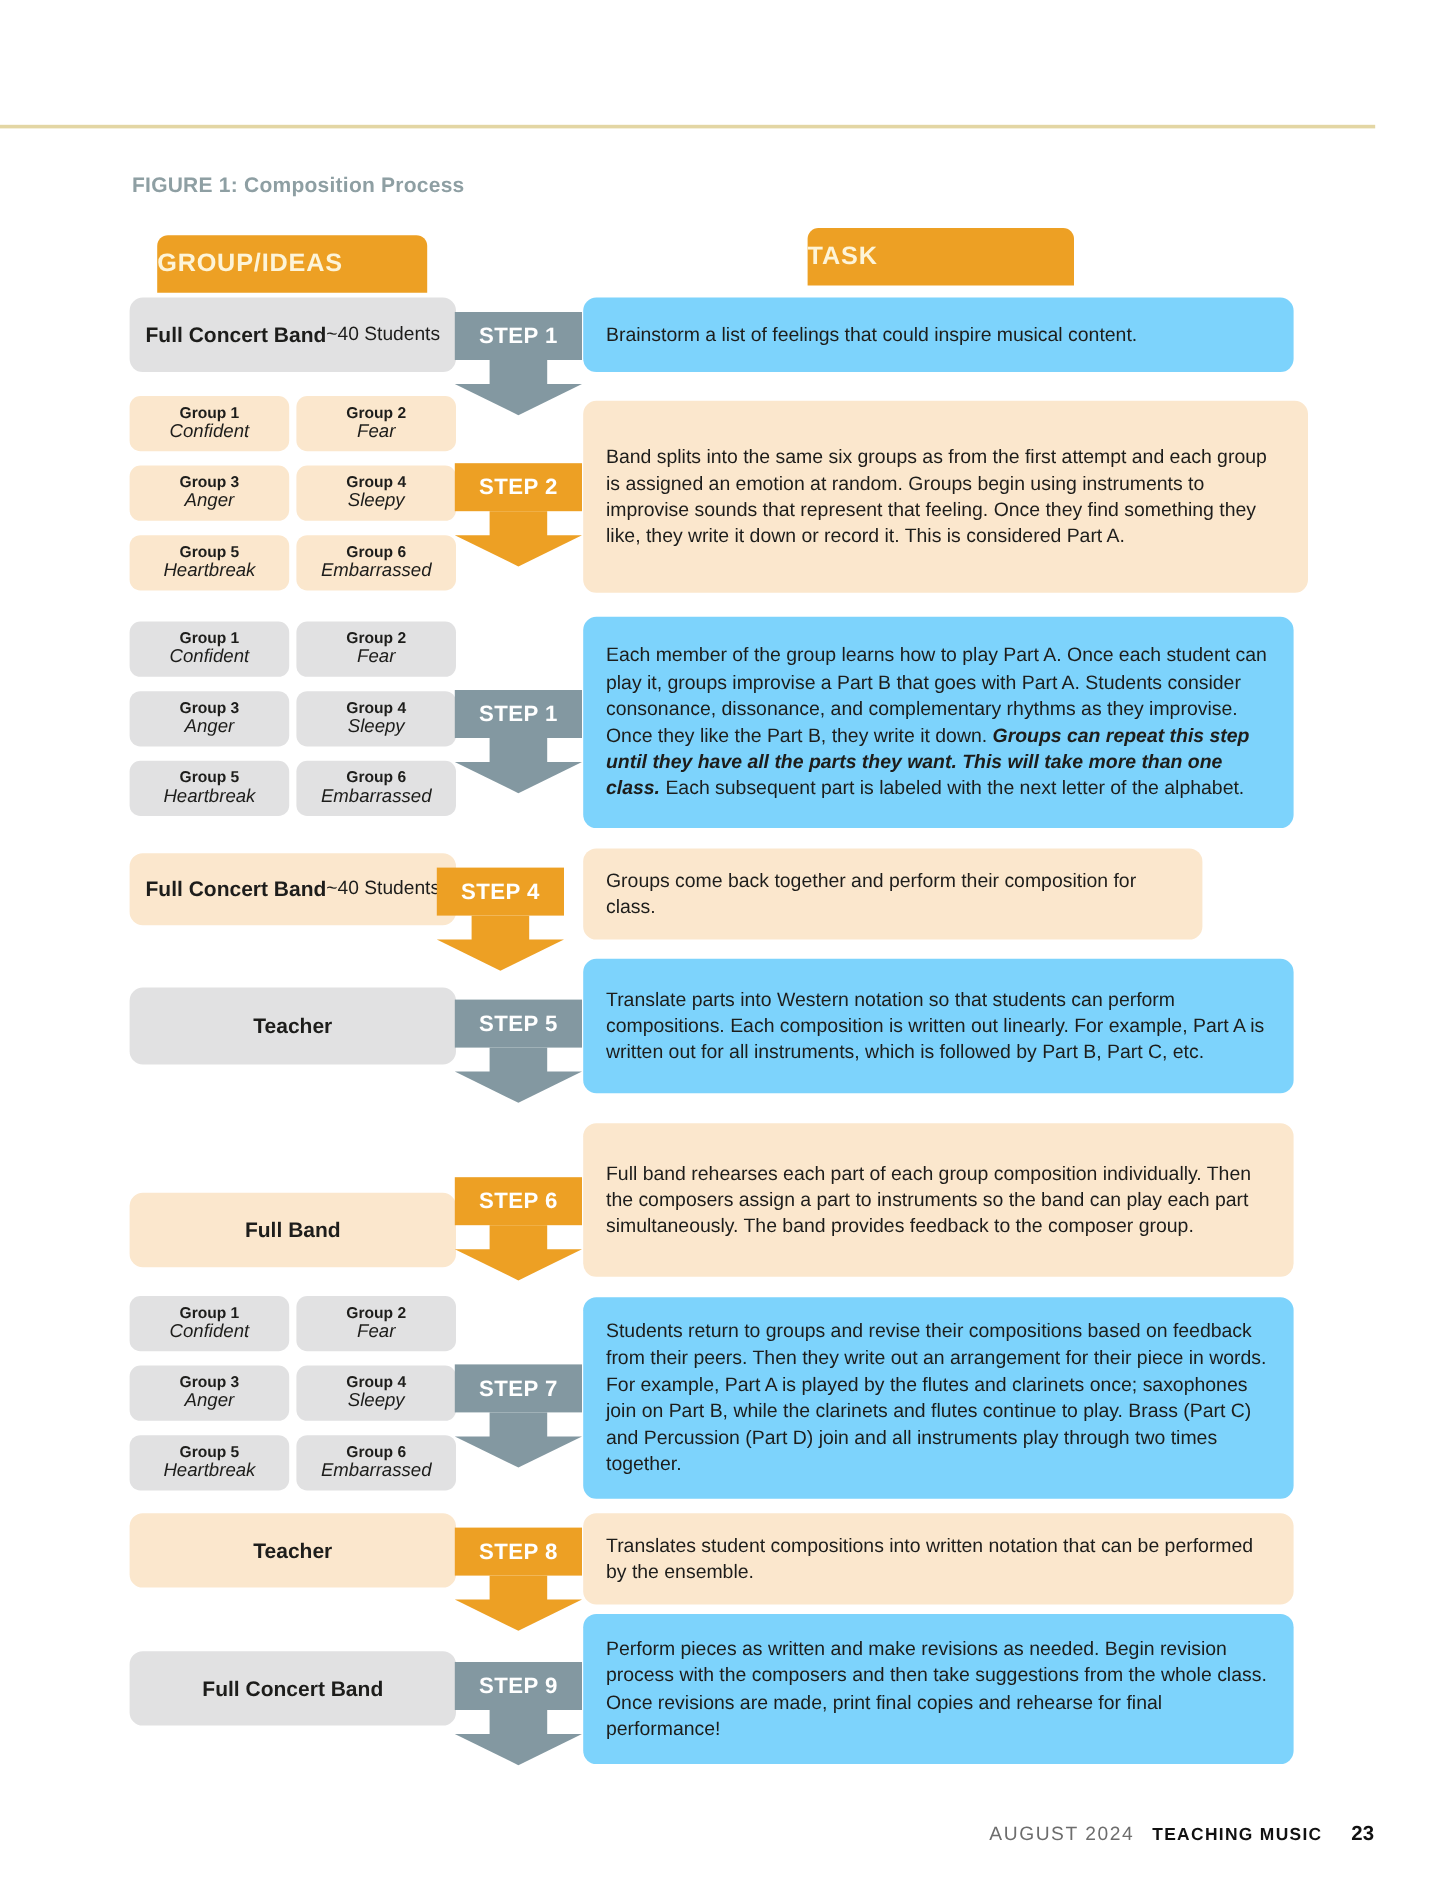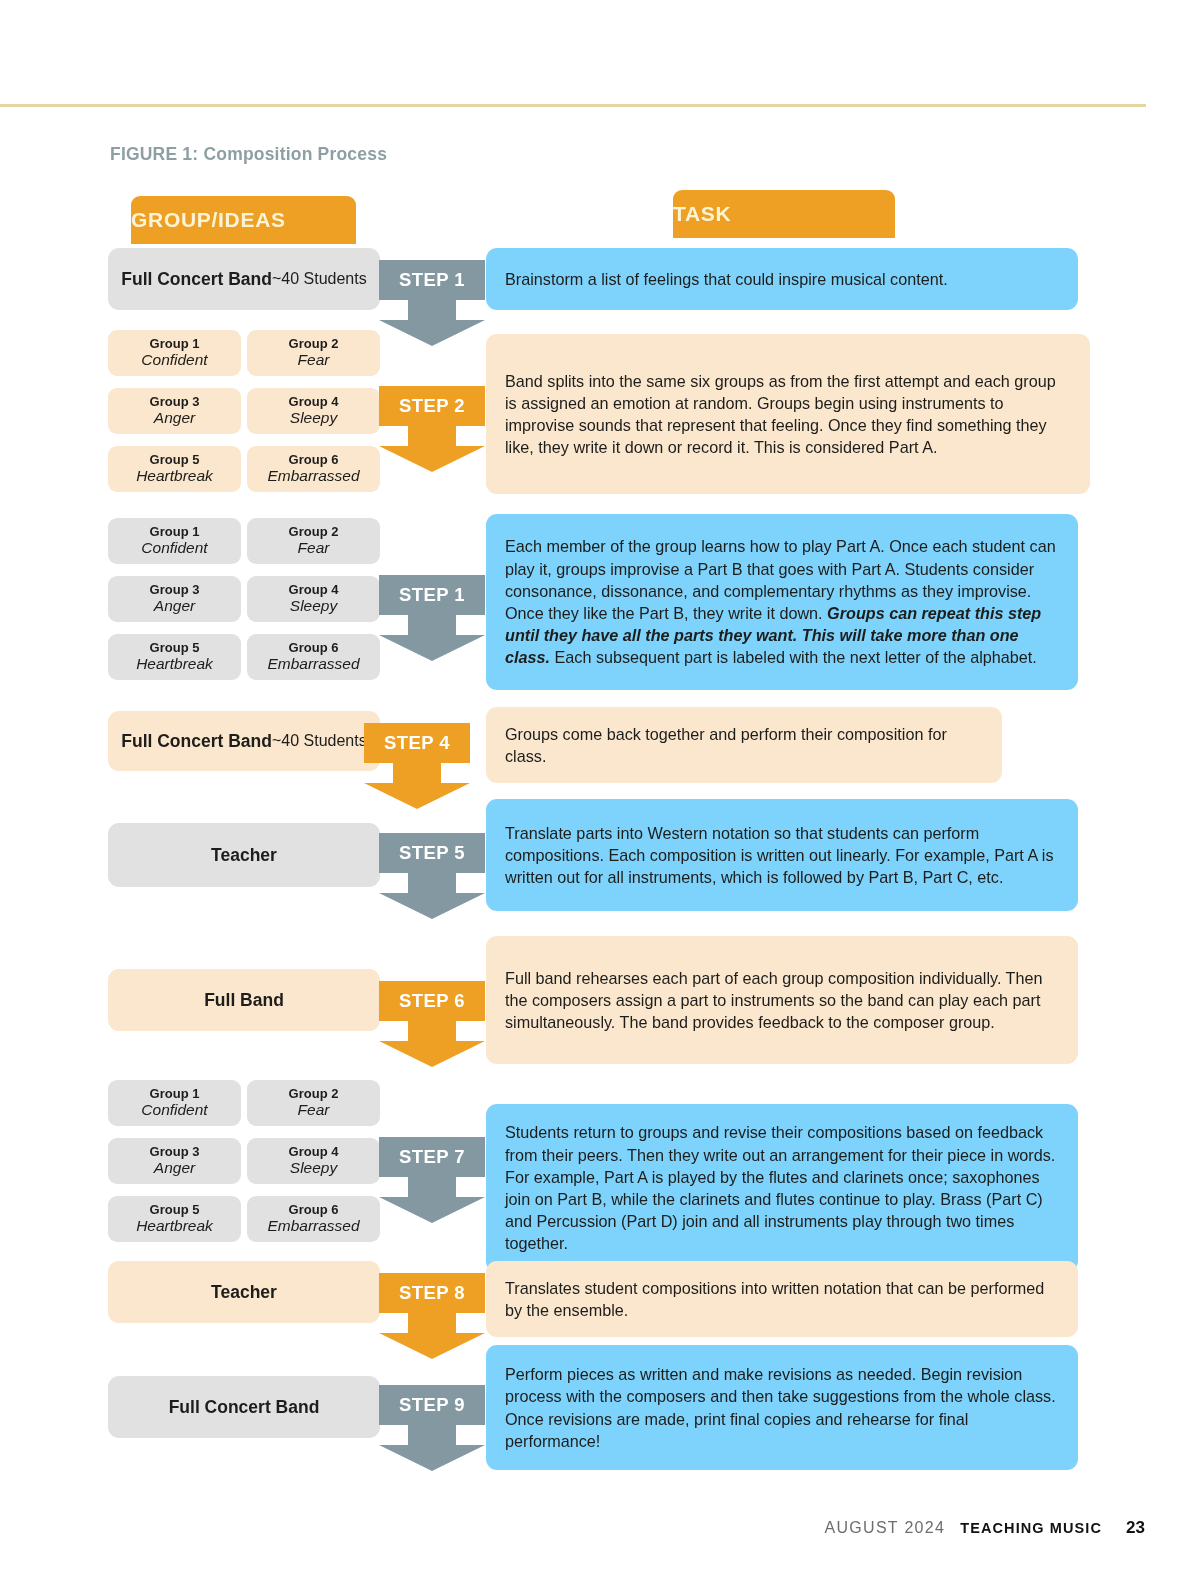--- a/index.html
+++ b/index.html
@@ -282,21 +282,21 @@
       <div class="task gray" style="position: absolute; left: 486px; top: 799px; width: 592px; min-height: 112px; display: flex; flex-direction: column; justify-content: center;">
         <div>Translate parts into Western notation so that students can perform compositions. Each composition is written out linearly. For example, Part A is written out for all instruments, which is followed by Part B, Part C, etc.</div>
       </div>
       <div class="step slate" style="left: 379px; top: 833px;">
         <div class="badge">STEP 5</div>
         <div class="arrow">
           <div class="stem"></div>
           <div class="head"></div>
         </div>
       </div>
-      <div class="box peach" style="position: absolute; left: 108px; top: 969px; width: 272px; height: 62px;">
+      <div class="box peach" style="position: absolute; left: 108px; top: 994px; width: 272px; height: 62px;">
         <div class="title">Full Band</div>
       </div>
       <div class="task peach" style="position: absolute; left: 486px; top: 936px; width: 592px; min-height: 128px; display: flex; flex-direction: column; justify-content: center;">
         <div>Full band rehearses each part of each group composition individually. Then the composers assign a part to instruments so the band can play each part simultaneously. The band provides feedback to the composer group.</div>
       </div>
       <div class="step orange" style="left: 379px; top: 981px;">
         <div class="badge">STEP 6</div>
         <div class="arrow">
           <div class="stem"></div>
           <div class="head"></div>
@@ -319,21 +319,21 @@
         <div class="gemo">Sleepy</div>
       </div>
       <div class="gcell gray" style="left: 108px; top: 1196px;">
         <div class="gname">Group 5</div>
         <div class="gemo">Heartbreak</div>
       </div>
       <div class="gcell gray" style="left: 247px; top: 1196px;">
         <div class="gname">Group 6</div>
         <div class="gemo">Embarrassed</div>
       </div>
-      <div class="task gray" style="position: absolute; left: 486px; top: 1081px; width: 592px; min-height: 168px; display: flex; flex-direction: column; justify-content: center; margin-top: 23px;">
+      <div class="task gray" style="position: absolute; left: 486px; top: 1081px; width: 592px; min-height: 168px; display: flex; flex-direction: column; justify-content: center;">
         <div>Students return to groups and revise their compositions based on feedback from their peers. Then they write out an arrangement for their piece in words. For example, Part A is played by the flutes and clarinets once; saxophones join on Part B, while the clarinets and flutes continue to play. Brass (Part C) and Percussion (Part D) join and all instruments play through two times together.</div>
       </div>
       <div class="step slate" style="left: 379px; top: 1137px;">
         <div class="badge">STEP 7</div>
         <div class="arrow">
           <div class="stem"></div>
           <div class="head"></div>
         </div>
       </div>
       <div class="box peach" style="position: absolute; left: 108px; top: 1261px; width: 272px; height: 62px;">

